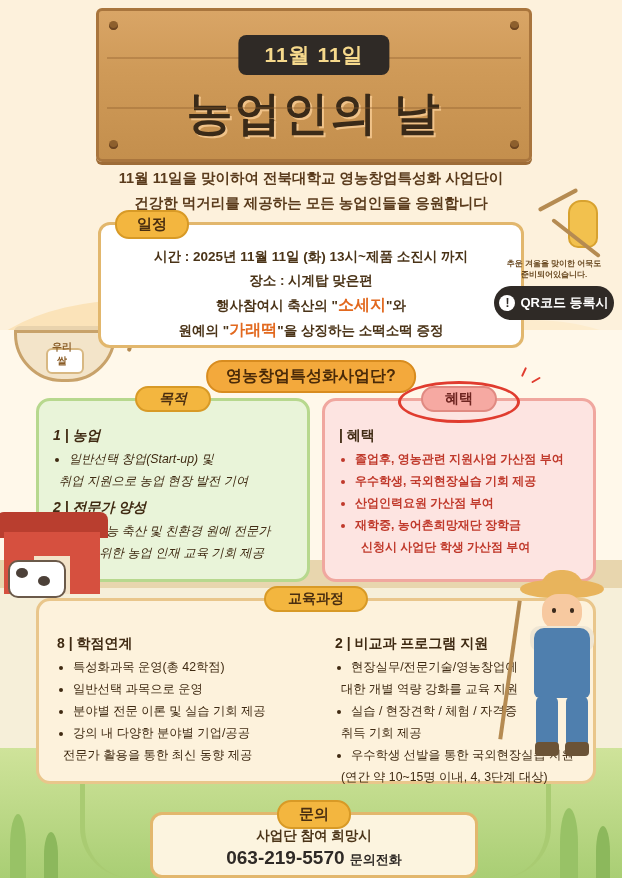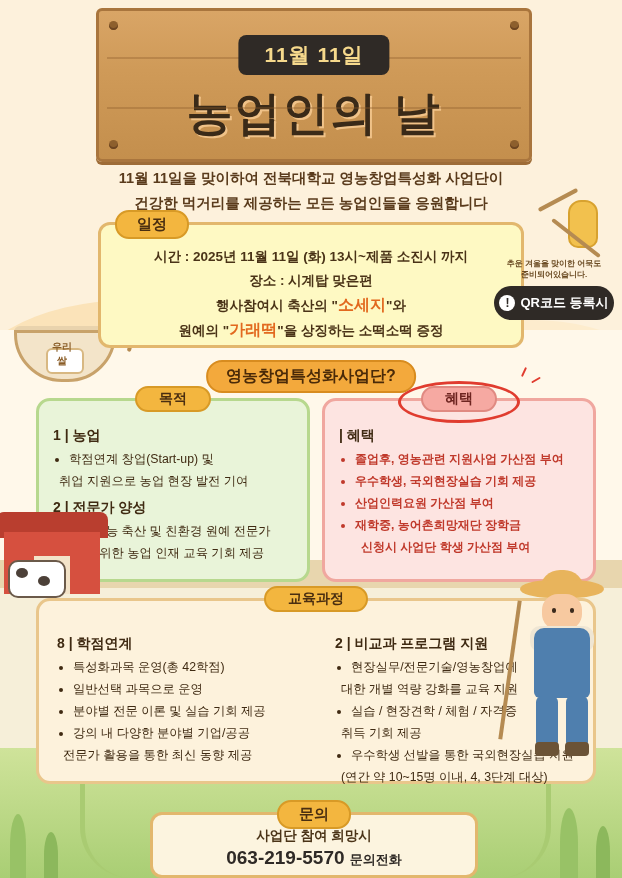--- a/index.html
+++ b/index.html
@@ -52,21 +52,21 @@
   
   .ribbon{
     display:inline-block;background:#f3b63f;color:#4a2e10;font-weight:bold;
     border:2px solid #d89a26;border-radius:14px;padding:3px 20px;font-size:15px;
     position:relative;
   }
 
   
   .schedule{
     position:absolute;left:98px;top:222px;width:420px;height:120px;
-    background:#fef9c3;border:3px solid #e2b76d;border-radius:12px;
+    background:#ffffff;border:3px solid #e2b76d;border-radius:12px;
   }
   .schedule-label{position:absolute;left:14px;top:-15px;}
   .schedule ul{list-style:none;margin:0;padding:20px 0 0 0;text-align:center;}
   .schedule li{font-size:13.5px;line-height:24px;color:#4a3317;font-weight:bold;}
   .hl-orange{color:#e2691f;font-size:16px;}
 
   
   .qrbox{
     position:absolute;right:8px;top:286px;width:120px;height:34px;
     background:#2f2a26;color:#fff;border-radius:17px;
@@ -90,21 +90,21 @@
   .card-label{
     position:absolute;left:50%;transform:translateX(-50%);top:-15px;
     background:#f3b63f;border:2px solid #d89a26;border-radius:13px;
     padding:2px 22px;font-size:14px;font-weight:bold;color:#4a2e10;white-space:nowrap;
   }
   .card-label.pink{background:#f6a9a2;border-color:#e08a82;color:#6e2420;}
   .card h4{margin:0 0 4px 0;font-size:14px;color:#3f2a12;}
   .card ul{margin:0 0 8px 0;padding-left:16px;}
   .card li{font-size:12.3px;line-height:20px;color:#3f2a12;margin-bottom:2px;}
 
-  #card-goal{left:36px;top:398px;width:268px;height:178px;background:#e9f4d9;border-color:#b7d88e;}
+  #card-goal{left:36px;top:398px;width:268px;height:178px;background:#e9f4d9;border-color:#b7d88e;font-style:italic;}
   #card-benefit{left:322px;top:398px;width:268px;height:178px;background:#fde4e1;border-color:#f0a79f;}
   #card-curriculum{left:36px;top:598px;width:554px;height:180px;background:#fdf2dc;border-color:#e9c68b;}
   .curr-col{position:absolute;top:34px;}
   .curr-left{left:18px;width:250px;}
   .curr-right{left:296px;width:250px;}
 
   .benefit-red li{color:#c0392b;font-weight:bold;font-size:12px;}
   .circle-mark{
     position:absolute;left:50%;top:-20px;transform:translateX(-50%);
     width:116px;height:36px;border:3px solid #e03c2f;border-radius:50%;
@@ -225,21 +225,21 @@
     <span>QR코드 등록시</span>
   </div>
 
   <div class="sect-title">영농창업특성화사업단?</div>
 
   <div class="card" id="card-goal">
     <span class="card-label">목적</span>
     <div style="padding:26px 14px 0 14px;">
       <h4>1 | 농업</h4>
       <ul>
-        <li>학점연계 창업(Start-up) 및</li>
+        <li>일반선택 창업(Start-up) 및</li>
         <li style="list-style:none;margin-left:-10px;">취업 지원으로 농업 현장 발전 기여</li>
       </ul>
       <h4>2 | 전문가 양성</h4>
       <ul>
         <li>지속가능 축산 및 친환경 원예 전문가</li>
         <li style="list-style:none;margin-left:-10px;">양성을 위한 농업 인재 교육 기회 제공</li>
       </ul>
     </div>
   </div>
 

